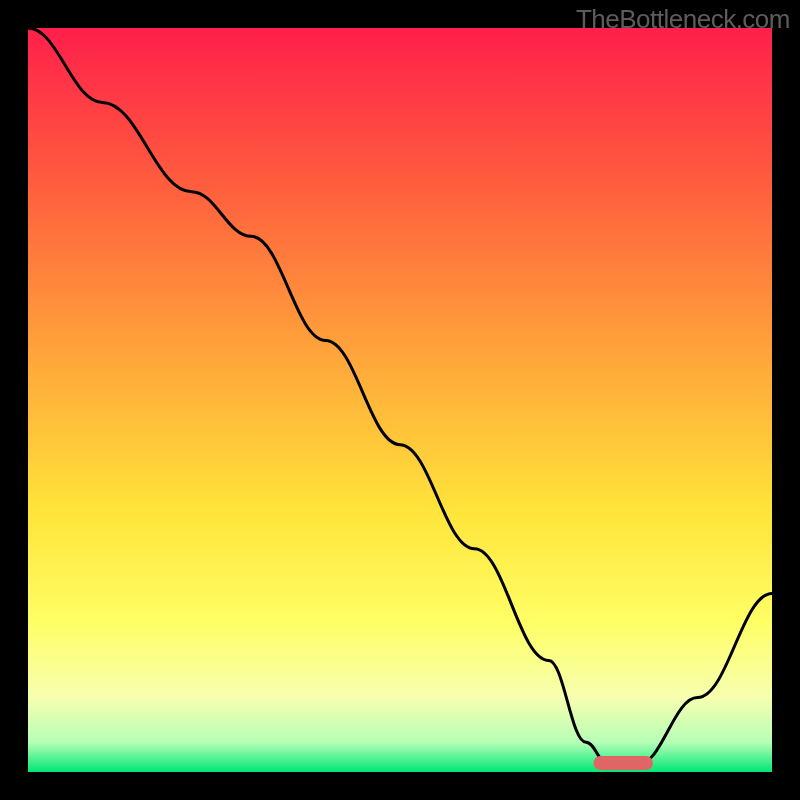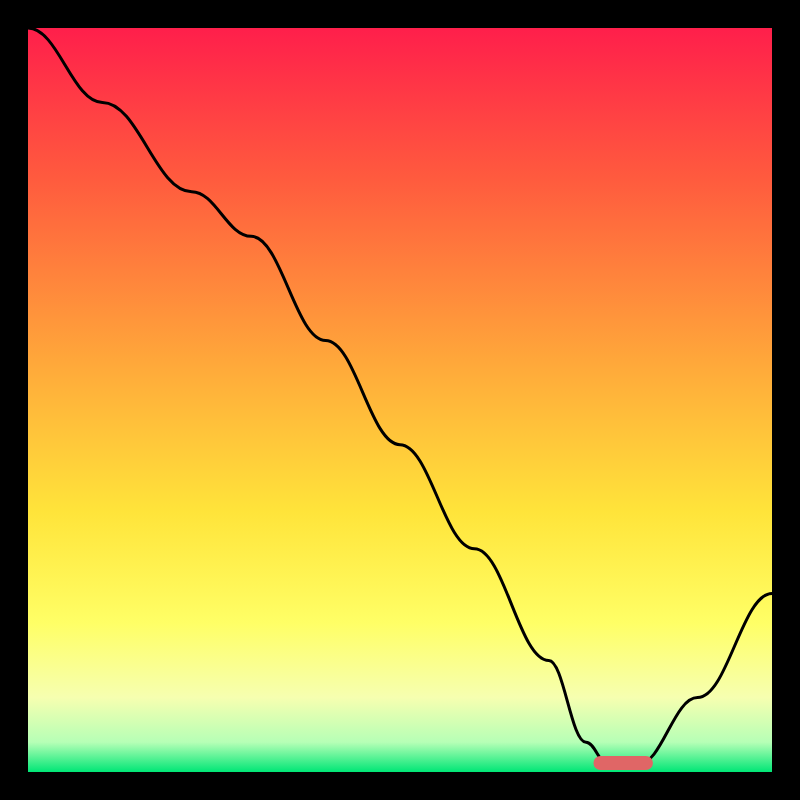--- a/index.html
+++ b/index.html
@@ -47,20 +47,21 @@
   .marker {
     fill: #e06666;
     stroke: none;
   }
 </style>
 </head>
 <body>
 
 <div class="chart-frame">
 
+  <div class="watermark">TheBottleneck.com</div>
 
   <div class="plot-area">
     <svg class="plot-svg" viewBox="0 0 744 744" preserveAspectRatio="none">
       <defs>
         <linearGradient id="bgGrad" x1="0%" y1="0%" x2="0%" y2="100%">
         <stop offset="0%" stop-color="#ff1f4b"></stop>
             <stop offset="20%" stop-color="#ff5a3e"></stop>
             <stop offset="45%" stop-color="#ffa83a"></stop>
             <stop offset="65%" stop-color="#ffe43a"></stop>
             <stop offset="80%" stop-color="#ffff66"></stop>

